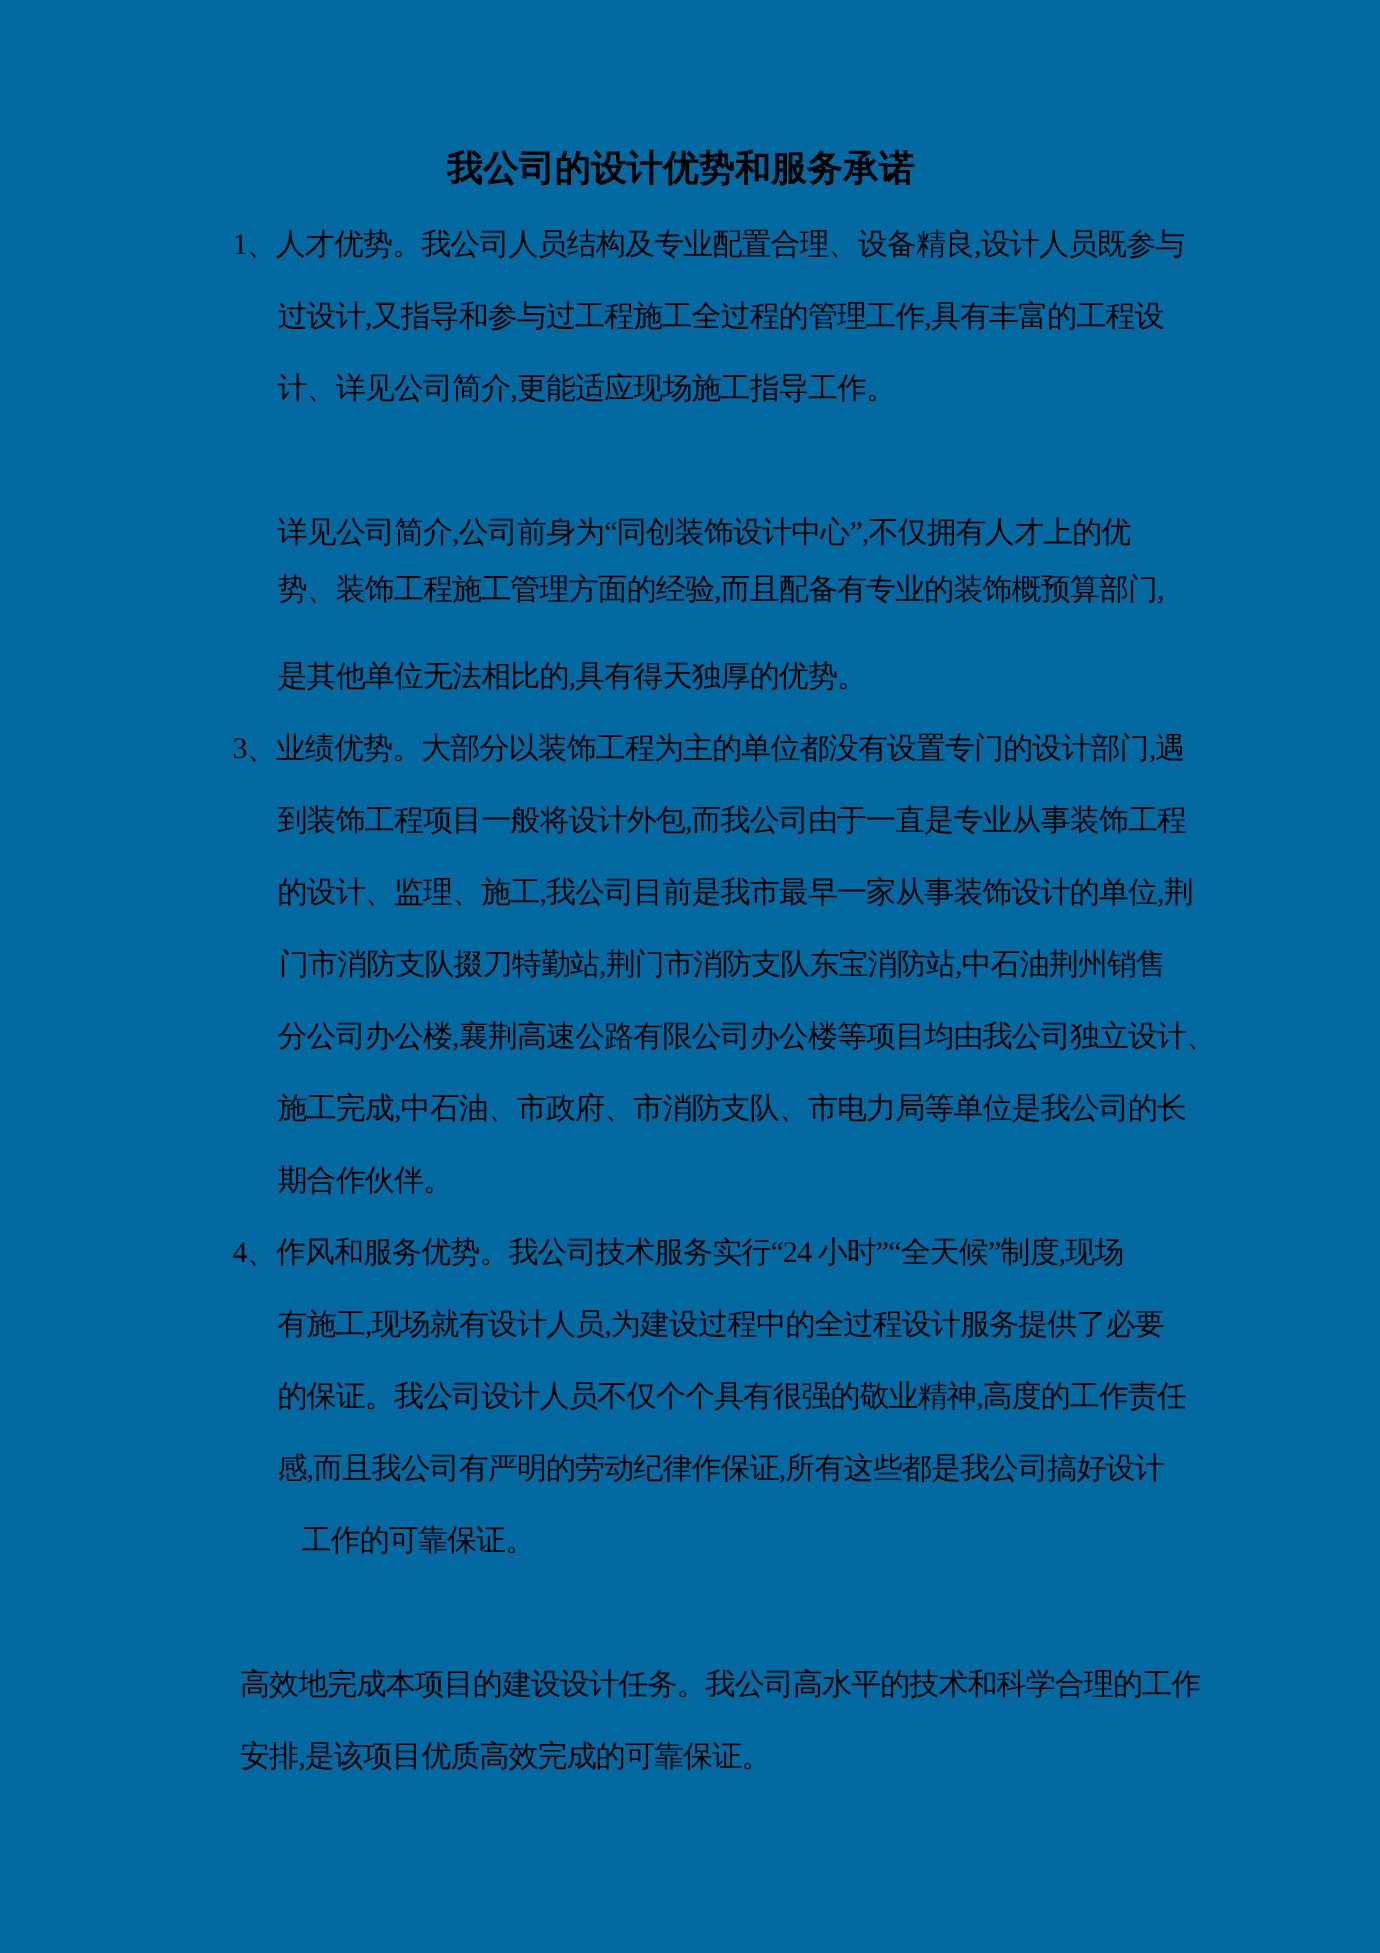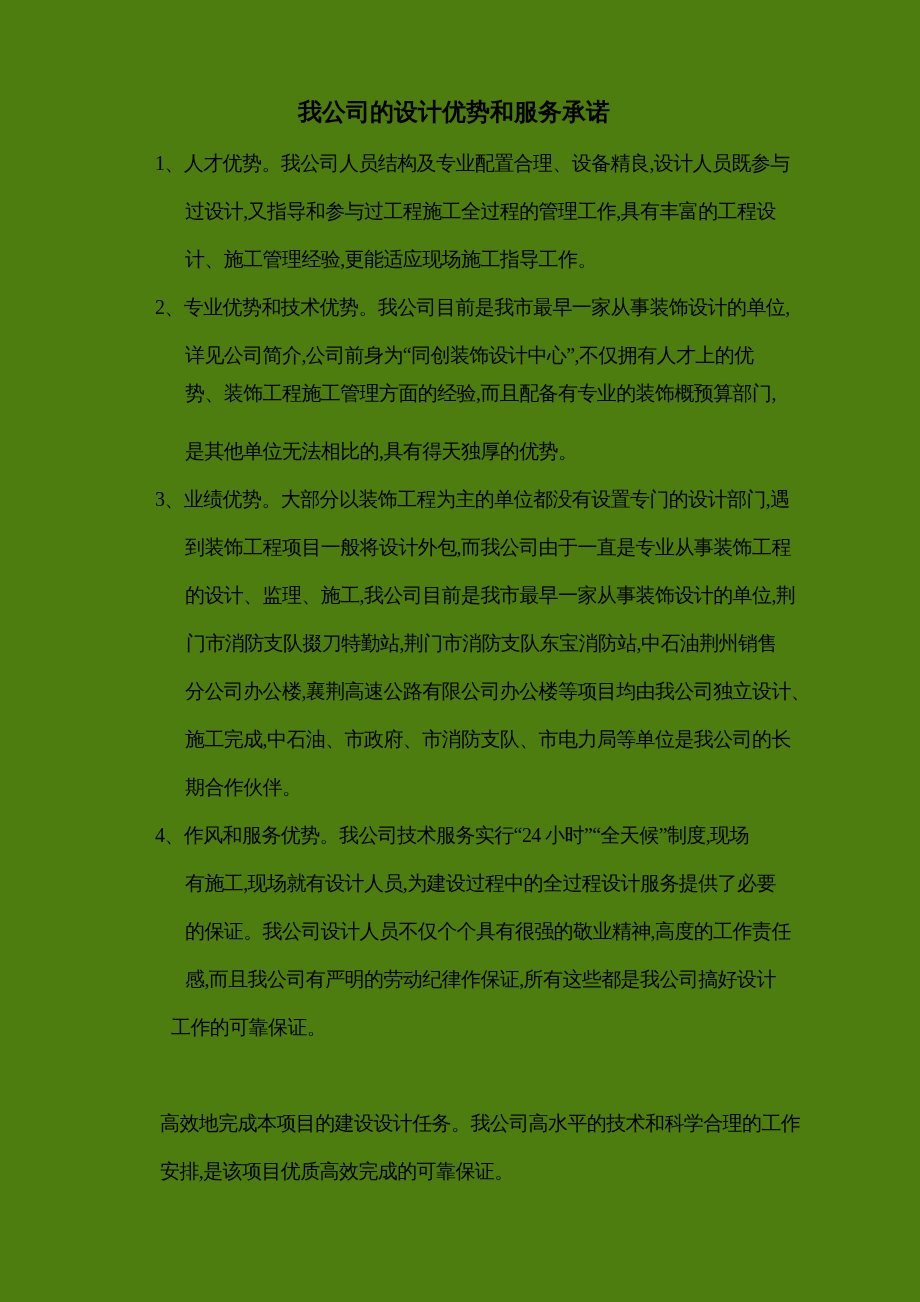--- a/index.html
+++ b/index.html
@@ -4,21 +4,21 @@
 <style>
   html, body {
     margin: 0;
     padding: 0;
     background: #ffffff;
   }
   .page {
     position: relative;
     width: 920px;
     height: 1302px;
-    background: #4d7c0f;
+    background: #0369a1;
     overflow: hidden;
     font-family: "Liberation Serif", "DejaVu Serif", serif;
     color: #000000;
   }
   .doc-title {
     position: absolute;
     top: 96px;
     left: 0;
     width: 908px;
     text-align: center;
@@ -46,33 +46,32 @@
   }
 </style>
 </head>
 <body>
 
 <div class="page">
   <div class="doc-title">我公司的设计优势和服务承诺</div>
   <div class="text-layer">
       <div class="line" style="left: 155px; top: 150px;">1、人才优势。我公司人员结构及专业配置合理、设备精良,设计人员既参与</div>
       <div class="line" style="left: 185px; top: 198px;">过设计,又指导和参与过工程施工全过程的管理工作,具有丰富的工程设</div>
-      <div class="line" style="left: 185px; top: 246px;">计、施工管理经验,更能适应现场施工指导工作。</div>
-      <div class="line" style="left: 155px; top: 294px;">2、专业优势和技术优势。我公司目前是我市最早一家从事装饰设计的单位,</div>
+      <div class="line" style="left: 185px; top: 246px;">计、详见公司简介,更能适应现场施工指导工作。</div>
       <div class="line" style="left: 185px; top: 342px;">详见公司简介,公司前身为“同创装饰设计中心”,不仅拥有人才上的优</div>
       <div class="line" style="left: 185px; top: 380px;">势、装饰工程施工管理方面的经验,而且配备有专业的装饰概预算部门,</div>
       <div class="line" style="left: 185px; top: 438px;">是其他单位无法相比的,具有得天独厚的优势。</div>
       <div class="line" style="left: 155px; top: 486px;">3、业绩优势。大部分以装饰工程为主的单位都没有设置专门的设计部门,遇</div>
       <div class="line" style="left: 185px; top: 534px;">到装饰工程项目一般将设计外包,而我公司由于一直是专业从事装饰工程</div>
       <div class="line" style="left: 185px; top: 582px;">的设计、监理、施工,我公司目前是我市最早一家从事装饰设计的单位,荆</div>
       <div class="line" style="left: 186px; top: 630px;">门市消防支队掇刀特勤站,荆门市消防支队东宝消防站,中石油荆州销售</div>
       <div class="line" style="left: 185px; top: 678px;">分公司办公楼,襄荆高速公路有限公司办公楼等项目均由我公司独立设计、</div>
       <div class="line" style="left: 185px; top: 726px;">施工完成,中石油、市政府、市消防支队、市电力局等单位是我公司的长</div>
       <div class="line" style="left: 185px; top: 774px;">期合作伙伴。</div>
       <div class="line" style="left: 155px; top: 822px;">4、作风和服务优势。我公司技术服务实行“24 小时”“全天候”制度,现场</div>
       <div class="line" style="left: 185px; top: 870px;">有施工,现场就有设计人员,为建设过程中的全过程设计服务提供了必要</div>
       <div class="line" style="left: 185px; top: 918px;">的保证。我公司设计人员不仅个个具有很强的敬业精神,高度的工作责任</div>
       <div class="line" style="left: 185px; top: 966px;">感,而且我公司有严明的劳动纪律作保证,所有这些都是我公司搞好设计</div>
-      <div class="line" style="left: 171px; top: 1014px; text-align: right;">工作的可靠保证。</div>
+      <div class="line" style="left: 201px; top: 1014px; text-align: right;">工作的可靠保证。</div>
       <div class="line" style="left: 160px; top: 1110px;">高效地完成本项目的建设设计任务。我公司高水平的技术和科学合理的工作</div>
       <div class="line" style="left: 160px; top: 1158px;">安排,是该项目优质高效完成的可靠保证。</div>
     </div>
 </div>
 
 </body></html>

